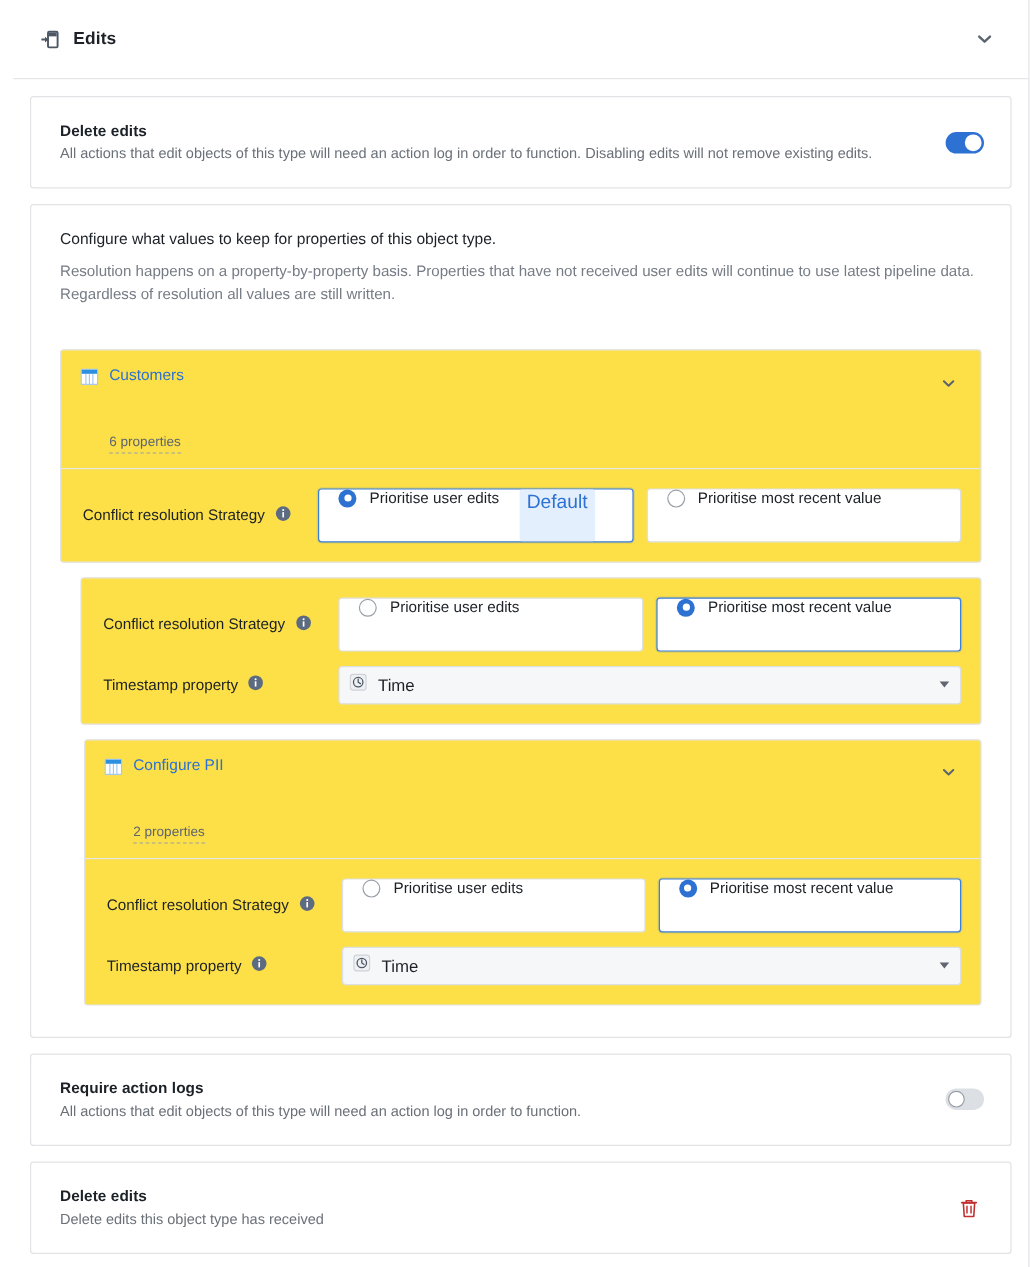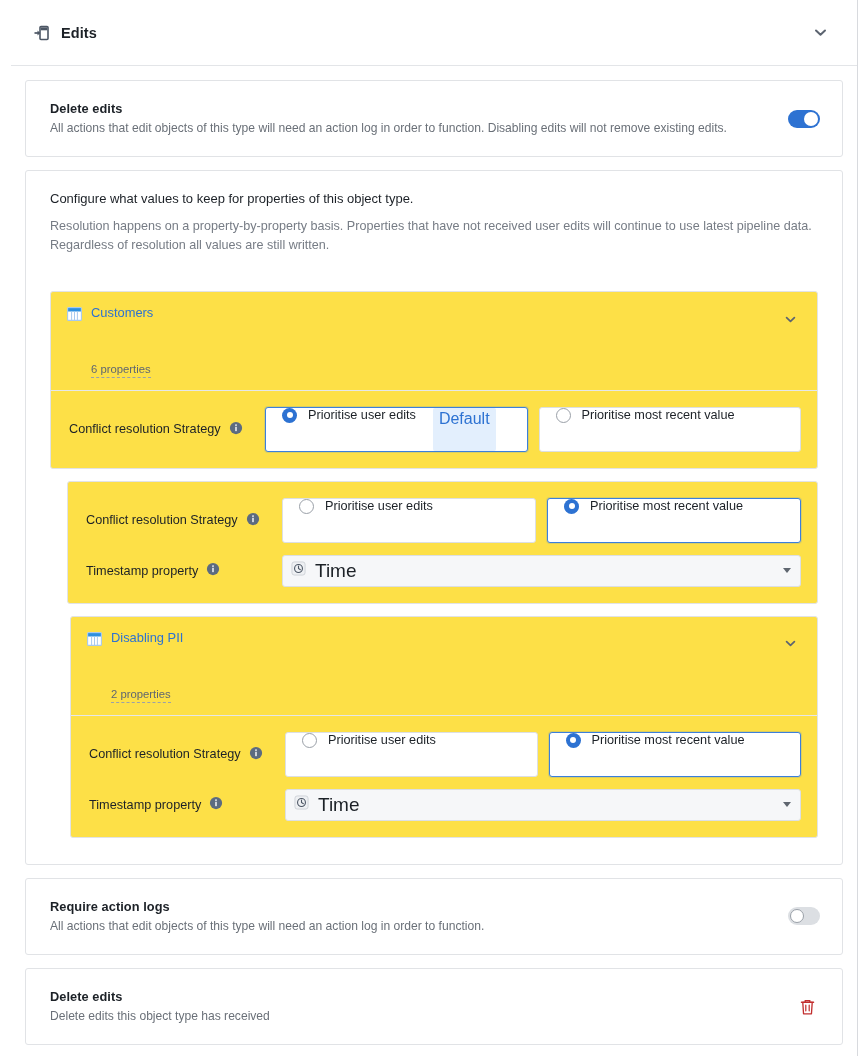--- a/index.html
+++ b/index.html
@@ -186,21 +186,21 @@
   .select-box {
     flex: 1;
     height: 32px;
     background: #f6f7f9;
     border: 1px solid #dcdfe3;
     border-radius: 3px;
     display: flex; align-items: center;
     padding: 0 9px 0 8px; gap: 9px;
     cursor: pointer;
   }
-  .select-val { flex: 1; font-size: 19px; color: #1c2127; }
+  .select-val { flex: 1; font-size: 14px; color: #1c2127; }
   .caret-down {
     width: 0; height: 0;
     border-left: 4.5px solid transparent;
     border-right: 4.5px solid transparent;
     border-top: 5.5px solid #5f6670;
     flex: none;
   }
 </style>
 </head>
 <body>
@@ -346,21 +346,21 @@
         <div class="obj-block obj-indent-3" style="margin-bottom:0;">
           <div class="obj-head">
             <span class="tbl-ico">
               <svg width="15" height="14" viewBox="0 0 15 14" fill="none">
                 <rect x="0.6" y="0.6" width="13.8" height="12.8" rx="1" fill="#fff" stroke="#a7c9ef" stroke-width="1.1"></rect>
                 <rect x="1.1" y="1.1" width="12.8" height="3.4" fill="#2d8fe0"></rect>
                 <path d="M4.6 4.6v8.4M7.5 4.6v8.4M10.4 4.6v8.4" stroke="#a7c9ef" stroke-width="1"></path>
               </svg>
             </span>
             <div class="obj-head-text">
-              <div class="obj-name">Disabling PII</div>
+              <div class="obj-name">Configure PII</div>
               <div class="obj-props">2 properties</div>
             </div>
             <div class="obj-chev">
               <svg width="13" height="13" viewBox="0 0 16 16" fill="none">
                 <path d="M3.2 5.8 8 10.4l4.8-4.6" stroke="#5c6470" stroke-width="2.1" stroke-linecap="round" stroke-linejoin="round"></path>
               </svg>
             </div>
           </div>
           <div class="obj-body">
             <div class="field-row">

